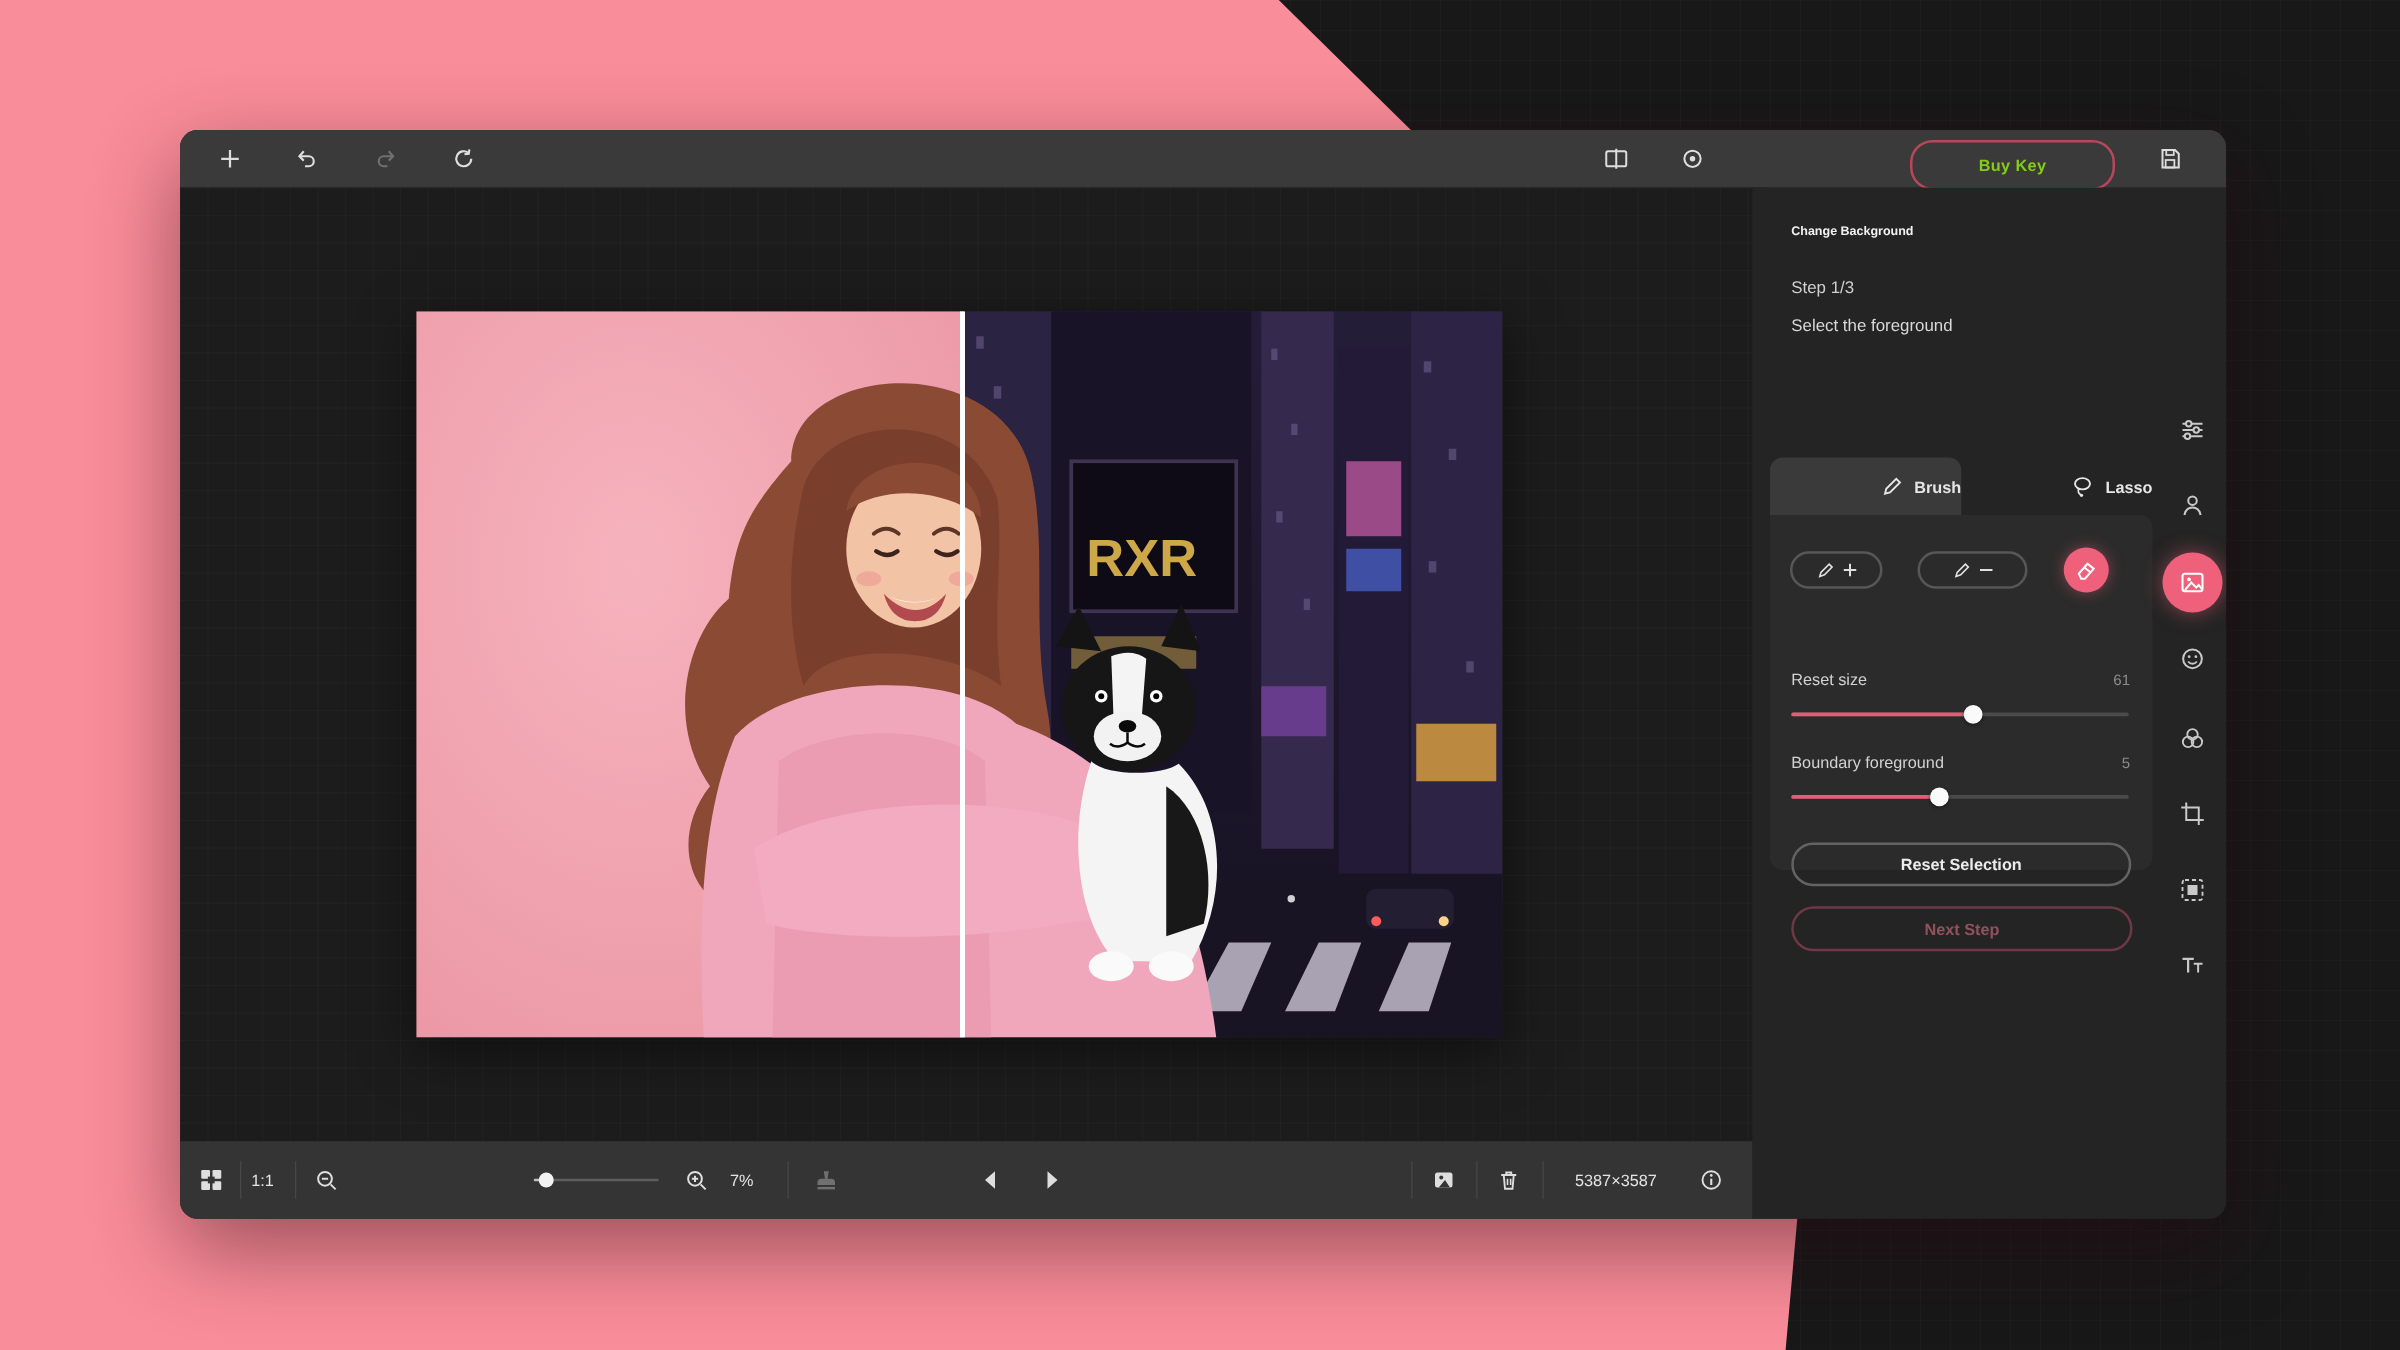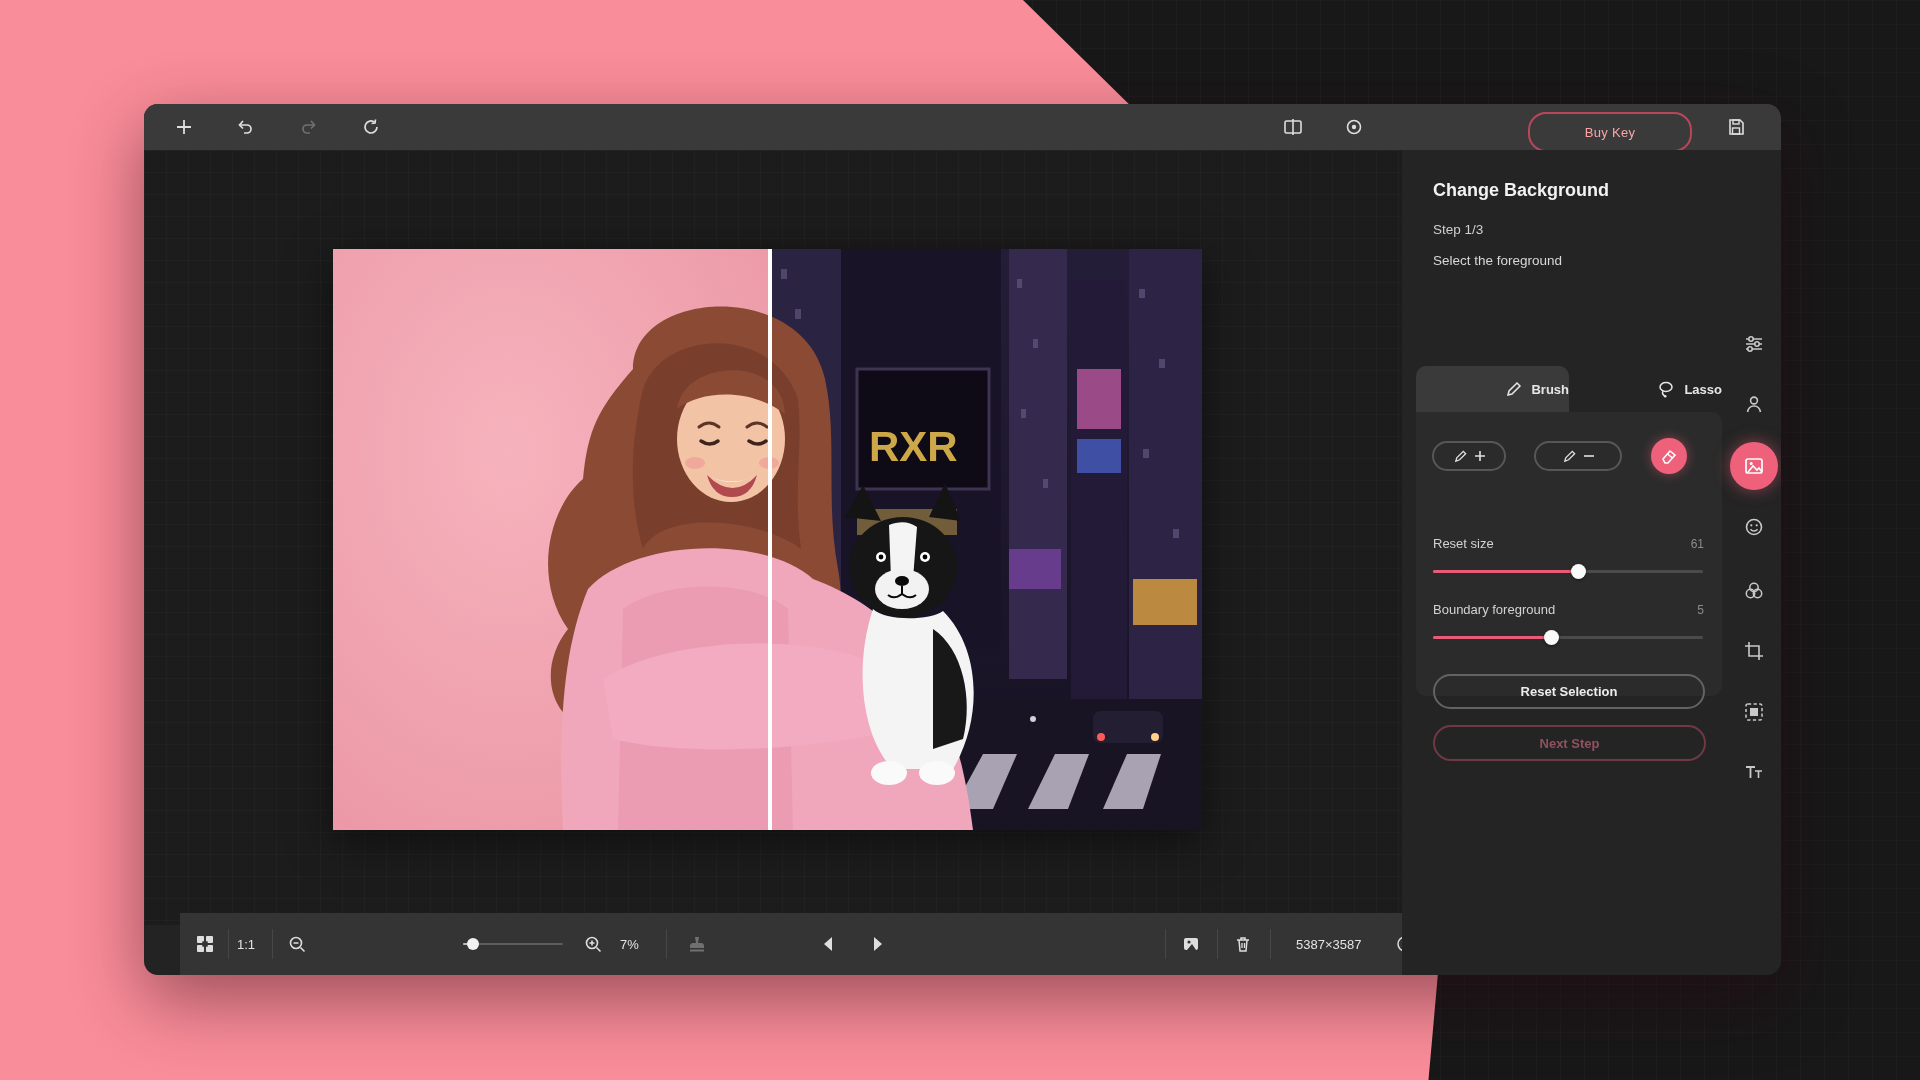--- a/index.html
+++ b/index.html
@@ -16,41 +16,41 @@
     border-radius:14px;overflow:hidden;background:#232323;
     box-shadow:0 24px 70px rgba(40,5,15,.45);}
   .topbar{position:absolute;left:0;top:0;width:1637px;height:46px;background:#3a3a3a;}
   .ibtn{position:absolute;top:6px;width:34px;height:34px;display:flex;align-items:center;
     justify-content:center;color:#dedede;background:none;border:none;cursor:pointer;}
   .ibtn svg{display:block}
   .dim{color:#707070;}
   .pill{display:flex;align-items:center;justify-content:center;background:transparent;
     border-radius:18px;font-family:"Liberation Sans",sans-serif;cursor:pointer;}
   .buykey{position:absolute;left:1384px;top:8px;width:164px;height:40px;
-    border:2px solid #b8475c;color:#fca5a5;font-size:13px;font-weight:normal;letter-spacing:.3px;}
+    border:2px solid #b8475c;color:#84cc16;font-size:13px;font-weight:bold;letter-spacing:.3px;}
   
   .canvas{position:absolute;left:0;top:46px;width:1258px;height:775px;background:#1c1c1c;
     background-image:linear-gradient(rgba(255,255,255,.022) 1px,transparent 1px),
                      linear-gradient(90deg,rgba(255,255,255,.022) 1px,transparent 1px);
     background-size:22px 22px;padding-left:11px;}
   .photo{position:absolute;left:189px;top:99px;width:869px;height:581px;display:block;
     box-shadow:0 10px 40px rgba(0,0,0,.5);}
   
-  .statusbar{position:absolute;left:0;top:809px;width:1258px;height:62px;background:#343434;margin-left:36px;}
+  .statusbar{position:absolute;left:0;top:809px;width:1258px;height:62px;background:#343434;}
   .statusbar .ibtn{top:14px;}
   .sbtext{position:absolute;top:0;height:62px;display:flex;align-items:center;color:#e3e3e3;
     font-size:13px;}
   .sep{position:absolute;top:16px;width:1px;height:30px;background:#474747;}
   .zoomslider{position:absolute;left:283px;top:30px;width:100px;height:2px;background:#5d5d5d;border-radius:2px;}
   .zoomslider .zfill{height:2px;background:#bdbdbd;border-radius:2px;}
   .zoomslider .zknob{position:absolute;top:-5px;width:12px;height:12px;border-radius:50%;
     background:#f2f2f2;margin-left:-6px;}
   
   .rpanel{position:absolute;left:1258px;top:46px;width:379px;height:825px;background:#242424;}
-  .ptitle{position:absolute;left:31px;top:30px;font-size:18px;font-weight:bold;color:#f2f2f2;}
+  .ptitle{position:absolute;left:31px;top:30px;font-size:10px;font-weight:bold;color:#f2f2f2;}
   .pstep{position:absolute;left:31px;top:72px;font-size:13.5px;color:#cfcfcf;}
   .pinstr{position:absolute;left:31px;top:103px;font-size:13.5px;color:#d8d8d8;}
   .autosel{position:absolute;left:31px;top:167px;width:273px;height:35px;
     border:2px solid #c24f63;color:#f0f0f0;font-size:13px;font-weight:bold;}
   .toolcard{position:absolute;left:14px;top:216px;width:306px;height:330px;}
   .tabs{position:absolute;left:0;top:0;width:306px;height:46px;}
   .tab{position:absolute;top:0;height:46px;width:153px;display:flex;gap:9px;align-items:center;
     justify-content:flex-end;color:#e6e6e6;font-size:13px;font-weight:bold;cursor:pointer;}
   .tab.active{background:#3a3a3a;border-radius:10px 10px 0 0;}
   .cardbody{position:absolute;left:0;top:46px;width:306px;height:284px;background:#2b2b2b;

